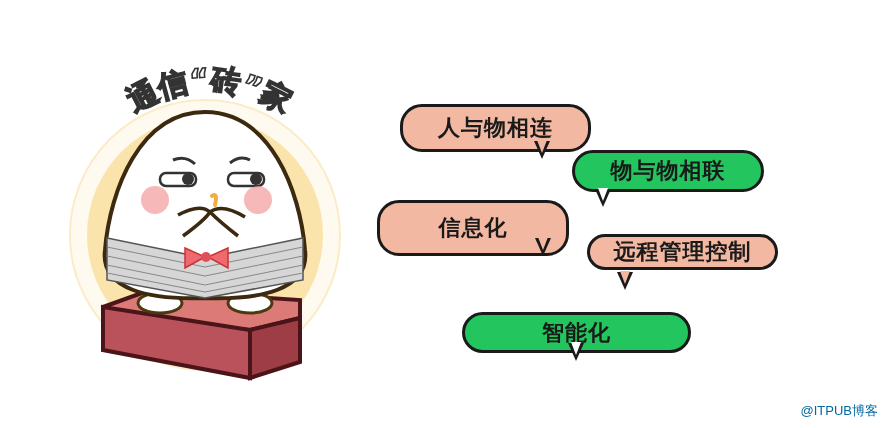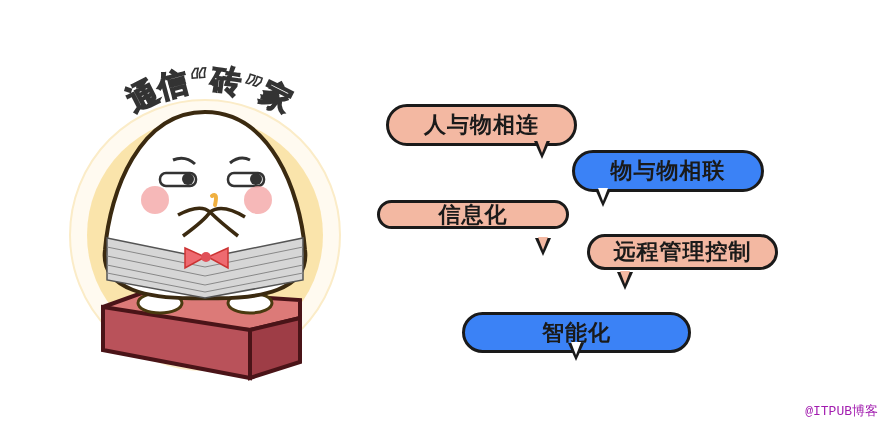--- a/index.html
+++ b/index.html
@@ -2,25 +2,25 @@
 <html><head>
 <meta charset="utf-8">
 <style>
   html, body { margin:0; padding:0; background:#ffffff; }
   body { width:890px; height:428px; position:relative; overflow:hidden; font-family:"DejaVu Sans", sans-serif; }
   .illus { position:absolute; left:0; top:0; width:380px; height:428px; }
   .bubble { position:absolute; box-sizing:border-box; border:3px solid #1a1a1a; border-radius:22px;
             display:flex; align-items:center; justify-content:center; font-size:22px; font-weight:bold;
             color:#1a1a1a; letter-spacing:1px; }
   .bubble.pink { background:#f3b8a2; }
-  .bubble.white { background:#3b82f6; }
+  .bubble.white { background:#22c55e; }
   .tail { position:absolute; width:0; height:0; }
   .tail::before { content:""; position:absolute; left:-8px; top:0; border-left:8px solid transparent; border-right:8px solid transparent; border-top:18px solid #1a1a1a; }
   .tail::after { content:""; position:absolute; left:-5px; top:-1px; border-left:5px solid transparent; border-right:5px solid transparent; border-top:13px solid var(--fill); }
-  .watermark { position:absolute; right:12px; bottom:8px; font-size:13px; color:#a21caf; font-family:Liberation Mono, monospace; }
+  .watermark { position:absolute; right:12px; bottom:8px; font-size:13px; color:#0369a1; font-family:Liberation Sans, sans-serif; }
 </style>
 </head>
 <body>
 
 <svg class="illus" viewBox="0 0 380 428">
 
   <circle cx="205" cy="235" r="135" fill="#fffaf0" stroke="#fbecc8" stroke-width="2"></circle>
   <circle cx="205" cy="235" r="118" fill="#f8dc94" opacity="0.75"></circle>
 
   <defs>
@@ -61,31 +61,31 @@
   <path d="M 212 196 Q 218 192 215 205" stroke="#f0b040" stroke-width="4" fill="none" stroke-linecap="round"></path>
   <path d="M 178 215 Q 200 203 210 212 Q 222 203 245 217 M 183 236 Q 205 220 210 212 M 210 212 Q 220 222 238 236" stroke="#3b2a10" stroke-width="3.5" fill="none"></path>
 
   <g>
     <path d="M 185 248 L 205 257 L 185 268 Z" fill="#ee6a70" stroke="#c33" stroke-width="1.5"></path>
     <path d="M 228 248 L 208 257 L 228 268 Z" fill="#ee6a70" stroke="#c33" stroke-width="1.5"></path>
     <ellipse cx="206" cy="257" rx="5" ry="5" fill="#e05058"></ellipse>
   </g>
 </svg>
 
-<div class="bubble pink" style="left:386px;top:104px;width:191px;height:42px;">
+<div class="bubble pink" style="left:400px;top:104px;width:191px;height:48px;">
   <span>人与物相连</span>
 </div>
 <div class="tail" style="left:542px;top:141px;--fill:#f3b8a2;"></div>
 
 <div class="bubble white" style="left:572px;top:150px;width:192px;height:42px;">
   <span>物与物相联</span>
 </div>
 <div class="tail" style="left:603px;top:189px;--fill:#ffffff;"></div>
 
-<div class="bubble pink" style="left:377px;top:200px;width:192px;height:29px;">
+<div class="bubble pink" style="left:377px;top:200px;width:192px;height:56px;">
   <span>信息化</span>
 </div>
 <div class="tail" style="left:543px;top:238px;--fill:#f3b8a2;"></div>
 
 <div class="bubble pink" style="left:587px;top:234px;width:191px;height:36px;">
   <span>远程管理控制</span>
 </div>
 <div class="tail" style="left:625px;top:272px;--fill:#f3b8a2;"></div>
 
 <div class="bubble white" style="left:462px;top:305px;width:229px;height:41px;margin-top:7px;">

